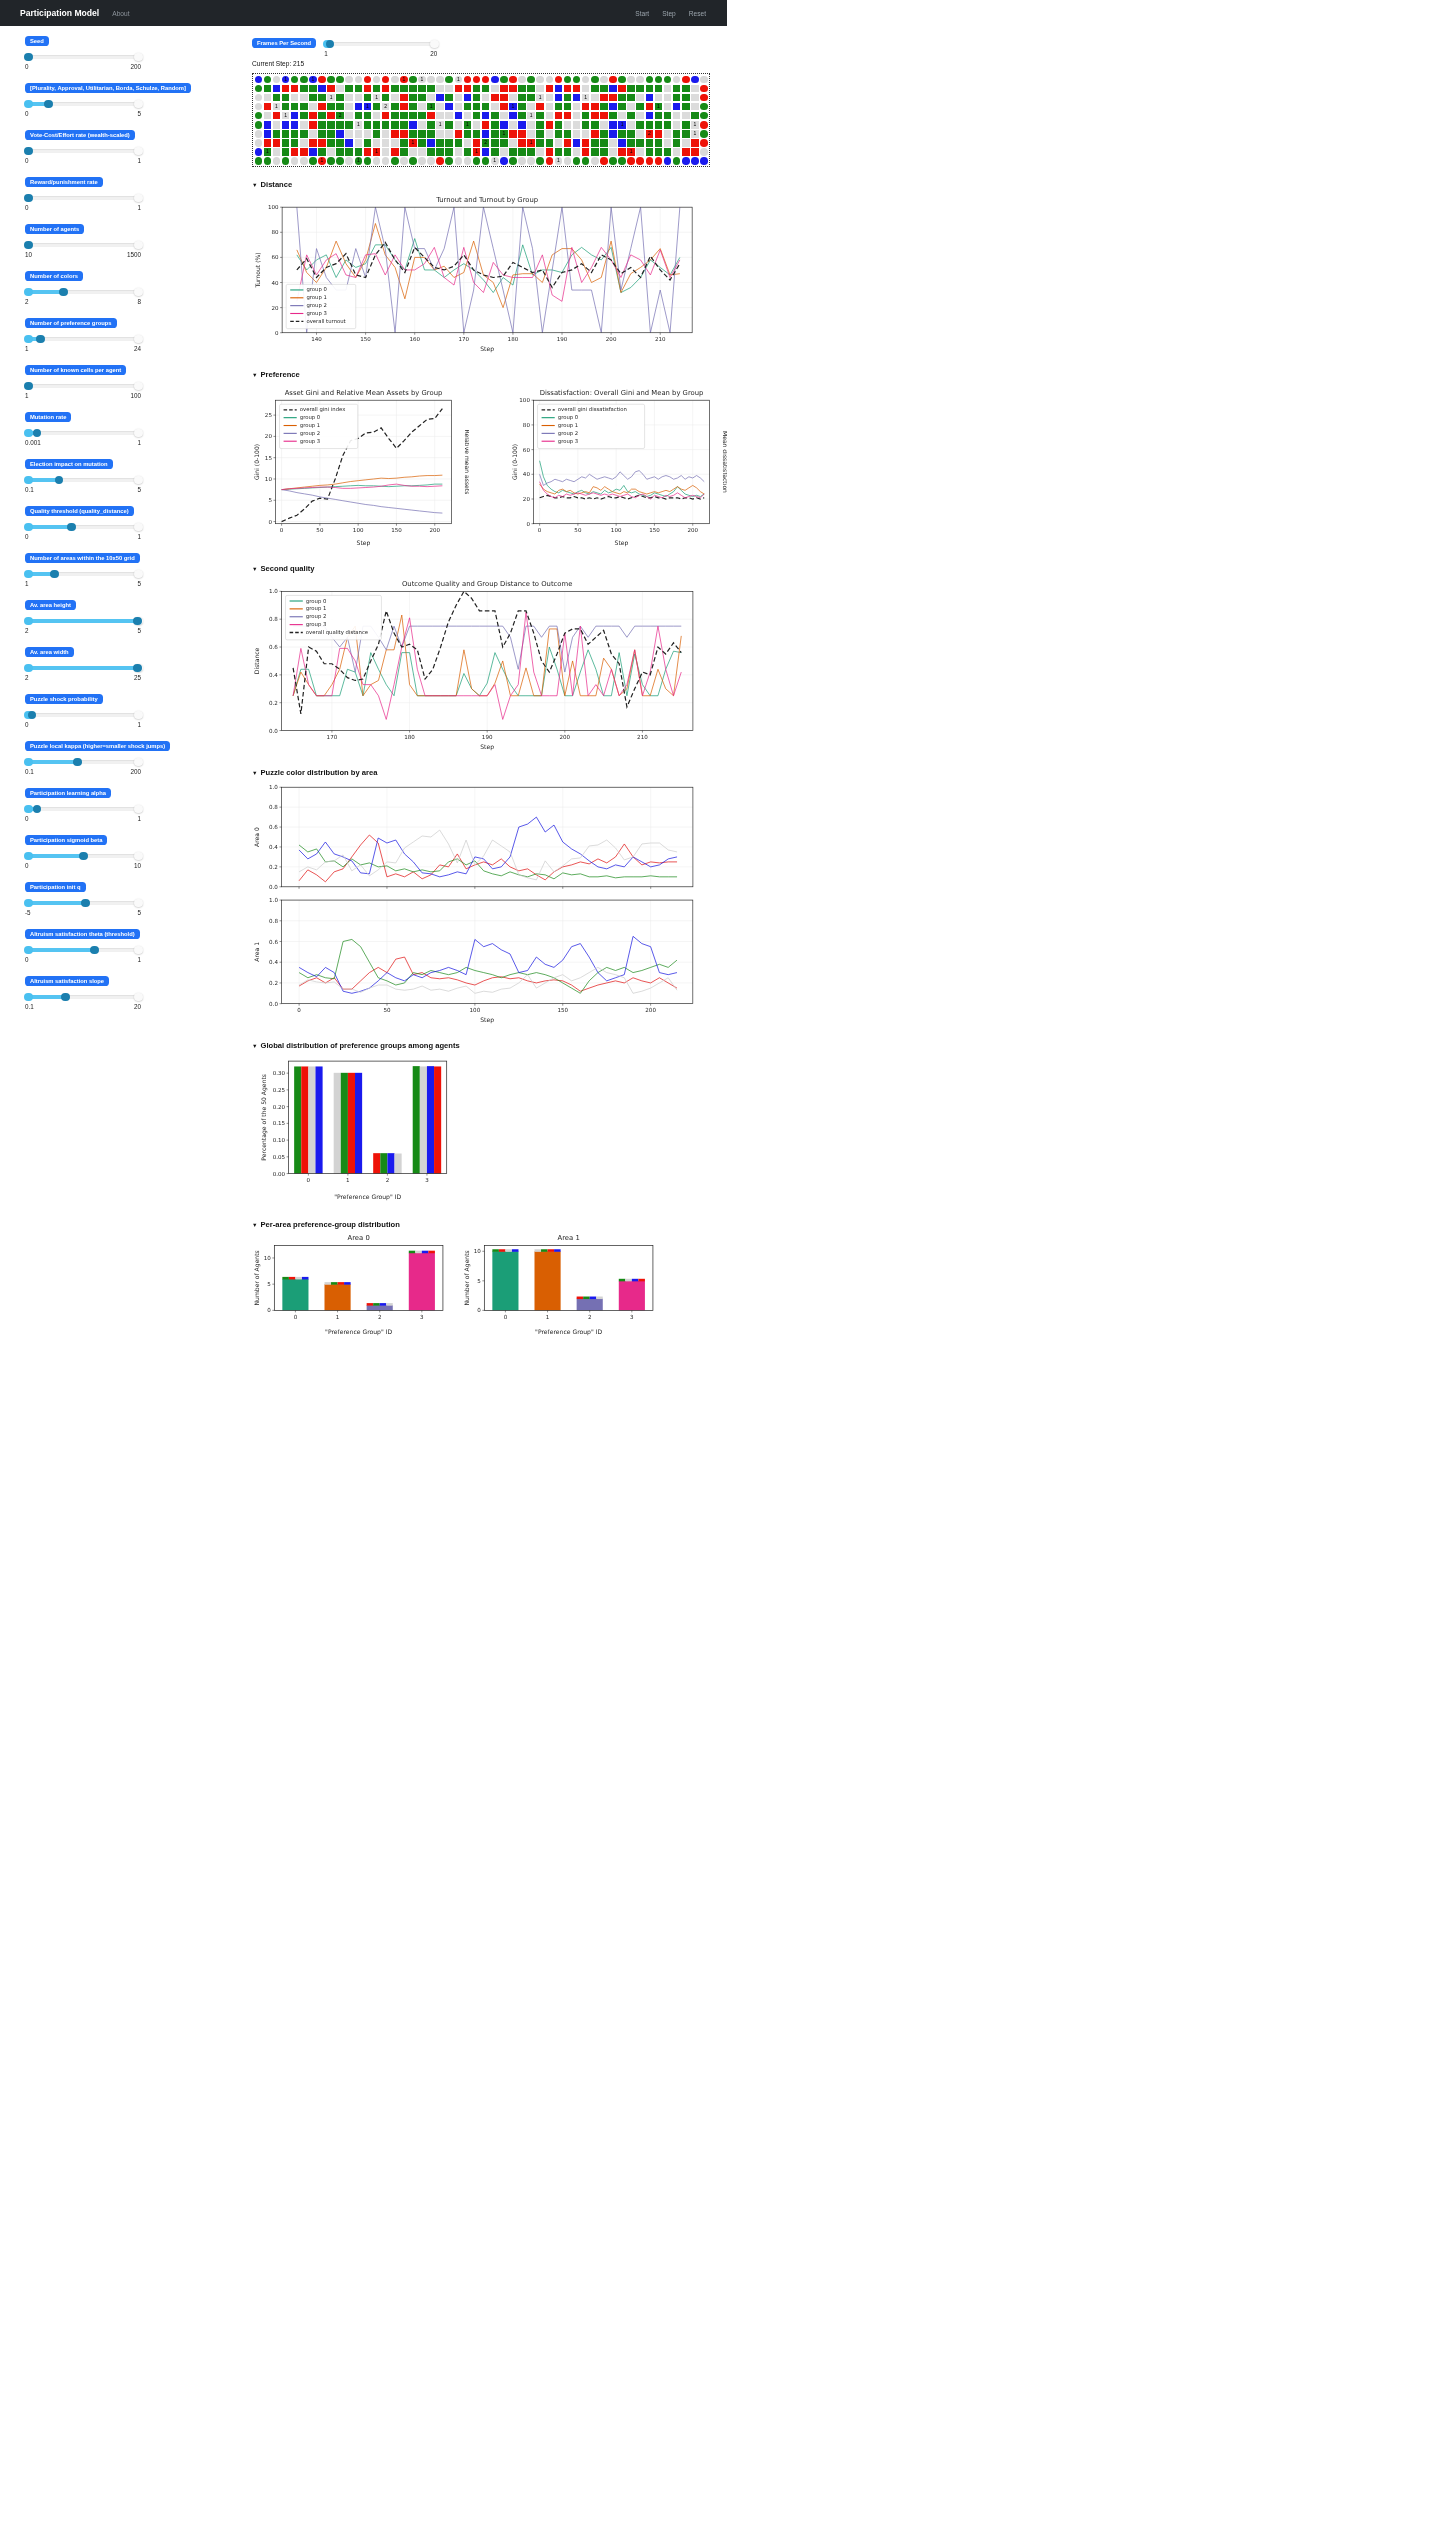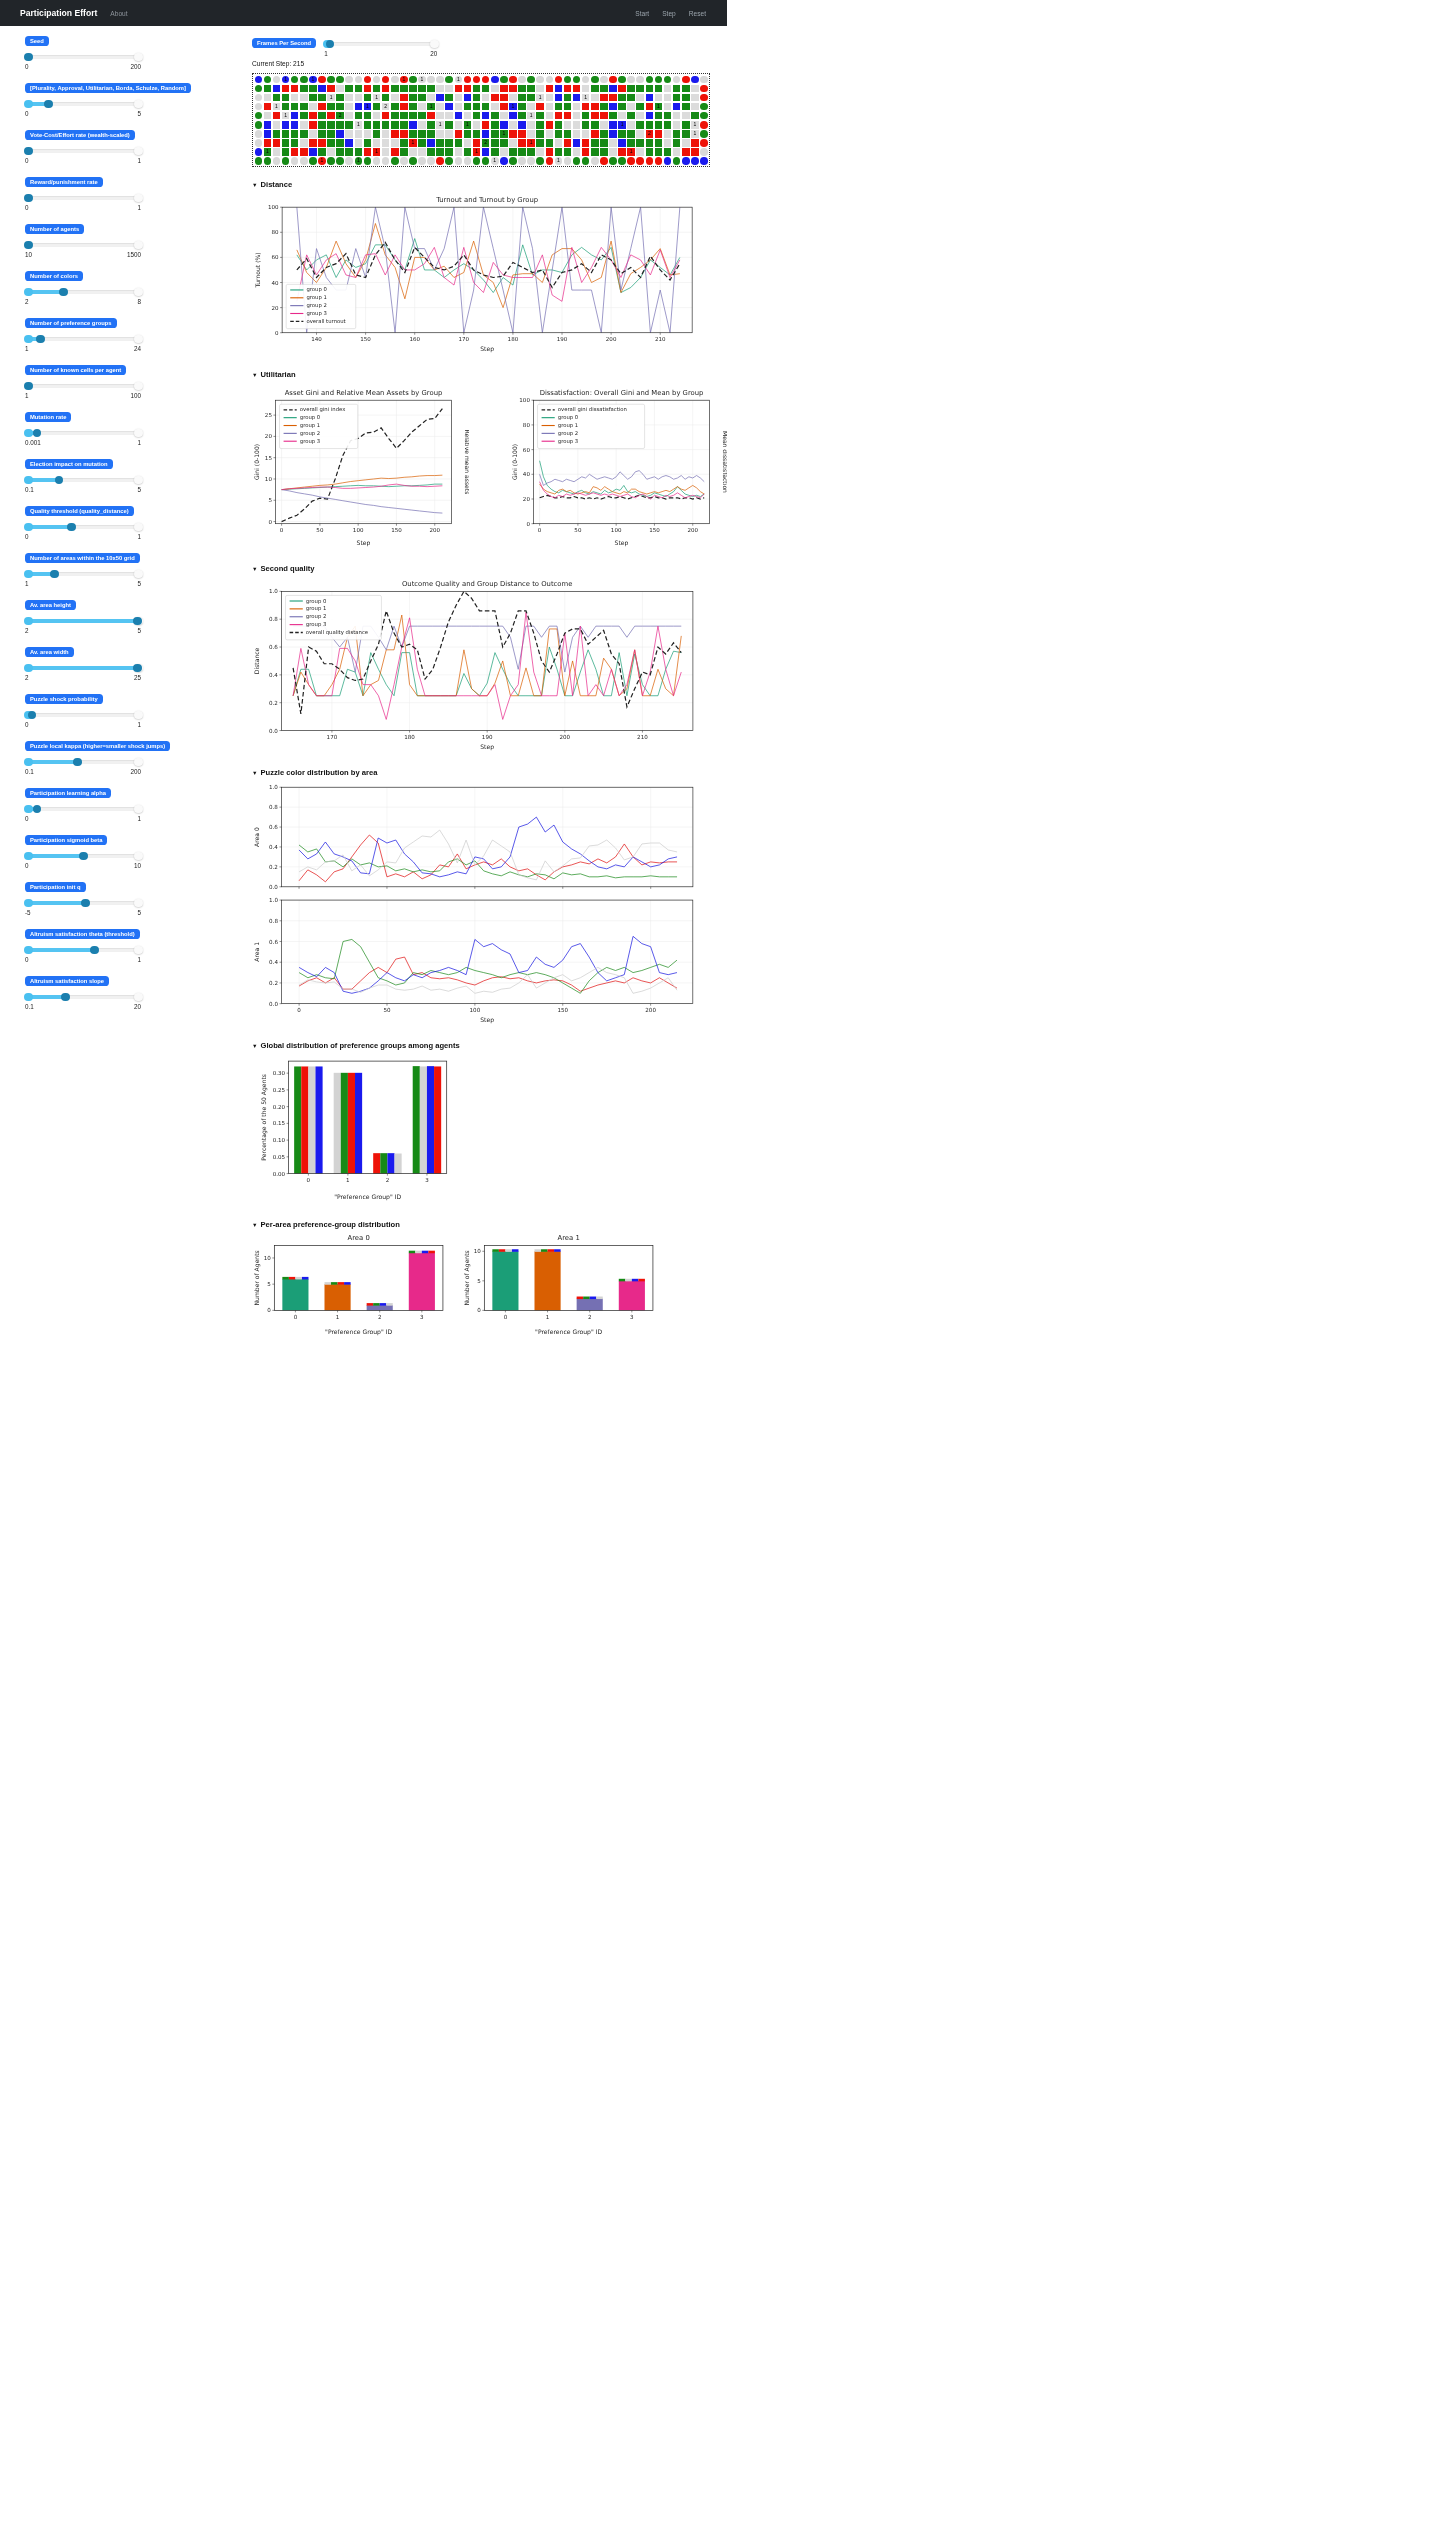--- a/index.html
+++ b/index.html
@@ -45,21 +45,21 @@
   .section-h .tri{font-size:5.6px;margin-right:3px;}
   .chart-row{display:flex;gap:41px;}
   .chart-row2{display:flex;gap:14px;}
   .chart-box{font-family:"DejaVu Sans",sans-serif;}
   svg text{font-family:"DejaVu Sans",sans-serif;}
 </style>
 </head>
 <body>
 
 <div class="navbar">
-  <span class="title">Participation Effort</span>
+  <span class="title">Participation Model</span>
   <span class="about">About</span>
   <span class="spacer"></span>
   <div class="nav-actions">
     <span>Start</span>
     <span>Step</span>
     <span>Reset</span>
   </div>
 </div>
 
 <div class="content">
@@ -1896,21 +1896,21 @@
           <line x1="74" y1="209" x2="100" y2="209" stroke="#d95f02" stroke-width="2.2"></line>
           <text x="106" y="212" font-size="10.5" text-anchor="start" fill="#262626">group 1</text>
           <line x1="74" y1="224.5" x2="100" y2="224.5" stroke="#7570b3" stroke-width="2.2"></line>
           <text x="106" y="227.5" font-size="10.5" text-anchor="start" fill="#262626">group 2</text>
           <line x1="74" y1="240" x2="100" y2="240" stroke="#e7298a" stroke-width="2.2"></line>
           <text x="106" y="243" font-size="10.5" text-anchor="start" fill="#262626">group 3</text>
           <line x1="74" y1="255.5" x2="100" y2="255.5" stroke="#222222" stroke-width="2.6" stroke-dasharray="7 4"></line>
           <text x="106" y="258.5" font-size="10.5" text-anchor="start" fill="#262626">overall turnout</text>
         </svg></div>
 
-    <div class="section-h"><span class="tri">▼</span><span>Utilitarian</span></div>
+    <div class="section-h"><span class="tri">▼</span><span>Preference</span></div>
     <div class="chart-row">
       <div class="chart-box" id="c-ineq-left"><svg width="217" height="167" viewBox="0 0 428 330">
             <line x1="58.10434782608696" y1="36" x2="58.10434782608696" y2="280" stroke="#ebebeb" stroke-width="1"></line>
             <line x1="133.75652173913045" y1="36" x2="133.75652173913045" y2="280" stroke="#ebebeb" stroke-width="1"></line>
             <line x1="209.40869565217392" y1="36" x2="209.40869565217392" y2="280" stroke="#ebebeb" stroke-width="1"></line>
             <line x1="285.0608695652174" y1="36" x2="285.0608695652174" y2="280" stroke="#ebebeb" stroke-width="1"></line>
             <line x1="360.7130434782609" y1="36" x2="360.7130434782609" y2="280" stroke="#ebebeb" stroke-width="1"></line>
             <line x1="46" y1="275.7931034482759" x2="394" y2="275.7931034482759" stroke="#ebebeb" stroke-width="1"></line>
             <line x1="46" y1="233.72413793103448" x2="394" y2="233.72413793103448" stroke="#ebebeb" stroke-width="1"></line>
             <line x1="46" y1="191.65517241379308" x2="394" y2="191.65517241379308" stroke="#ebebeb" stroke-width="1"></line>

